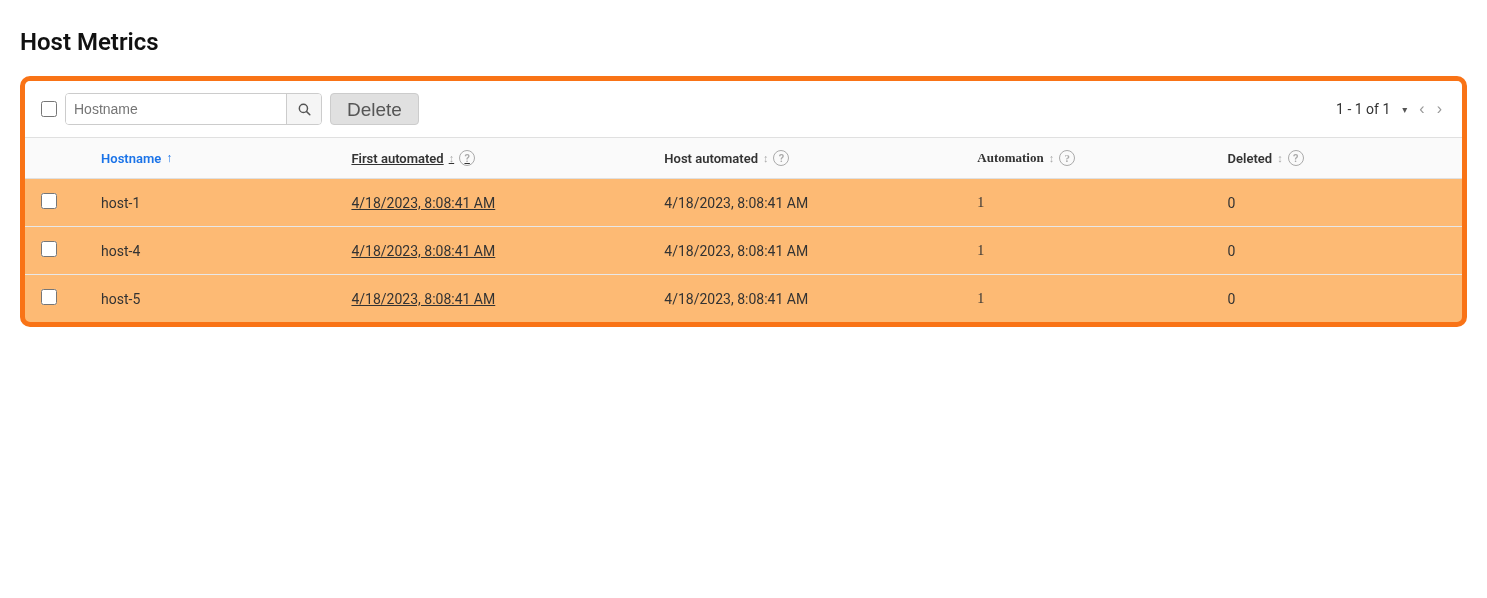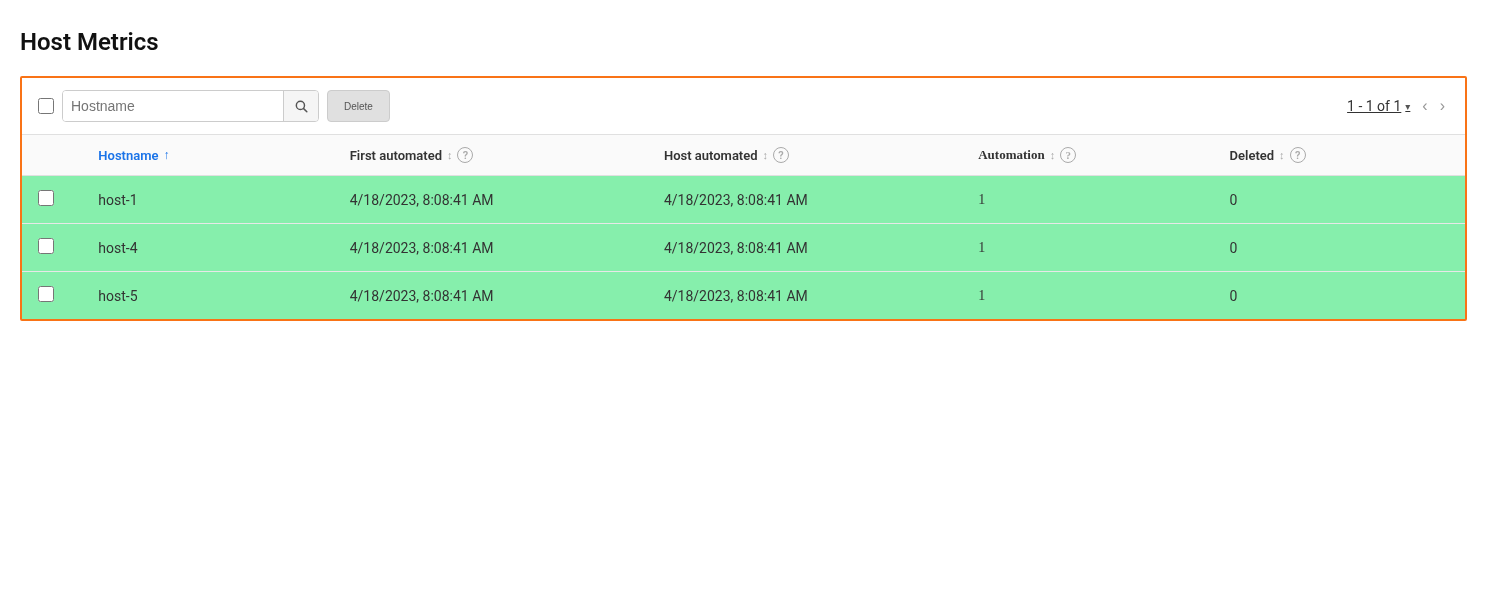--- a/index.html
+++ b/index.html
@@ -13,23 +13,23 @@
       padding: 16px 20px;
       margin-top: 12px;
     }
     .page-title {
       font-size: 24px;
       font-weight: 600;
       color: #111;
       margin-bottom: 20px;
     }
     .table-container {
-      border: 2px solid #f97316;
-      border-radius: 2px;
-      background: #86efac;
+      border: 5px solid #f97316;
+      border-radius: 10px;
+      background: #fdba74;
       overflow: hidden;
     }
     .toolbar {
       display: flex;
       align-items: center;
       padding: 12px 16px;
       background: #fff;
       border-bottom: 1px solid #e0e0e0;
       gap: 8px;
     }
@@ -75,32 +75,31 @@
       display: flex;
       align-items: center;
       justify-content: center;
       color: #555;
     }
     .delete-button {
       background: #e0e0e0;
       border: 1px solid #ccc;
       border-radius: 4px;
       padding: 5px 16px;
-      font-size: 10px;
+      font-size: 19px;
       cursor: pointer;
       color: #555;
       height: 32px;
     }
     .pagination-info {
       font-size: 14px;
       color: #333;
       display: flex;
       align-items: center;
-      gap: 4px;
-      text-decoration: underline;
+      gap: 12px;
     }
     .pagination-dropdown {
       display: flex;
       align-items: center;
       cursor: pointer;
       gap: 2px;
     }
     .chevron-icon {
       font-size: 10px;
       color: #555;
@@ -174,20 +173,21 @@
     .row-checkbox {
       width: 16px;
       height: 16px;
       cursor: pointer;
     }
     .hostname-cell {
       width: 200px;
     }
     .first-auto-cell {
       width: 250px;
+      text-decoration: underline;
     }
     .last-auto-cell {
       width: 250px;
     }
     .automation-cell {
       width: 200px;
       font-family: Liberation Serif, serif;
     }
     .deleted-cell {
       width: 200px;

